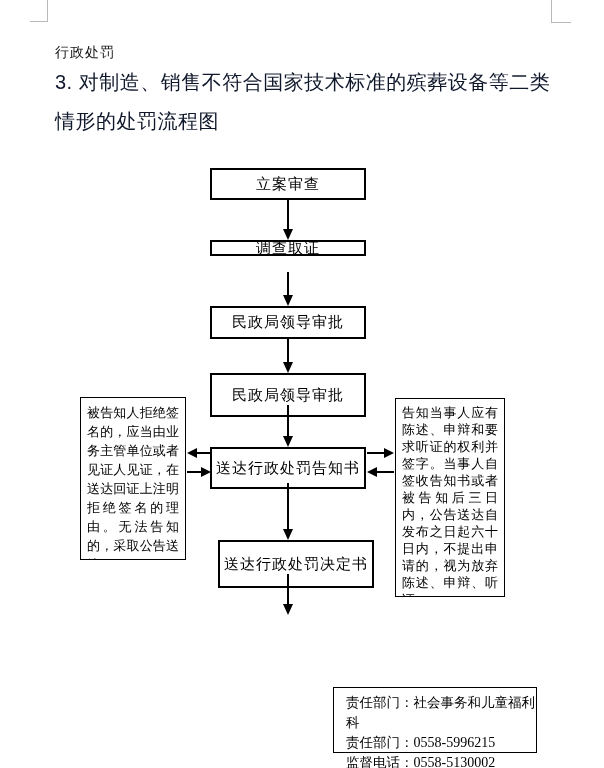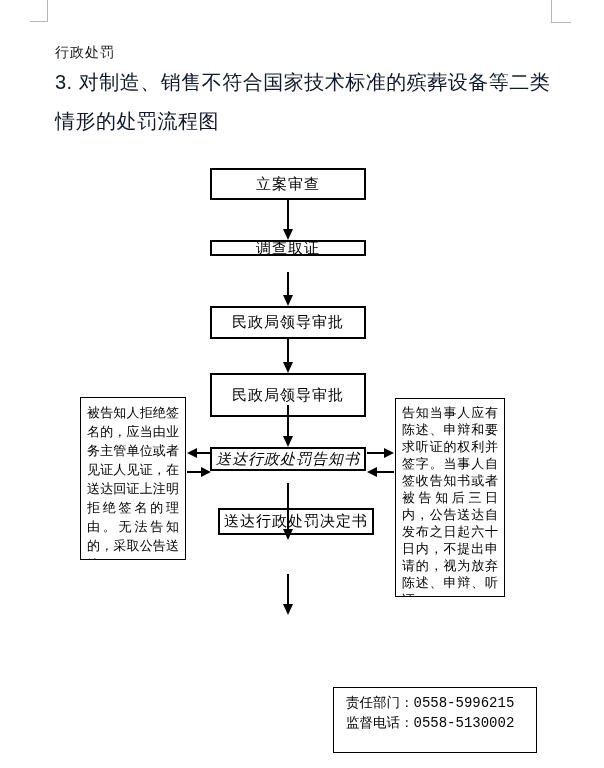--- a/index.html
+++ b/index.html
@@ -49,21 +49,21 @@
   .head-right {
     position: absolute; width: 0; height: 0;
     border-top: 5px solid transparent; border-bottom: 5px solid transparent;
     border-left: 10px solid #000;
   }
   .contact {
     position: absolute; left: 333px; top: 687px; width: 204px; height: 66px;
     border: 1px solid #000; background: #fff;
     padding: 5px 0 0 12px; font-size: 13.5px; line-height: 20px;
   }
-  .contact .num { font-family: Liberation Mono, monospace; font-size: 14px; }
+  .contact .num { font-family: Liberation Serif, serif; font-size: 14px; }
 </style>
 </head>
 <body>
 
 <div class="page">
 
   <div class="mark" style="left:47px; top:0; width:1px; height:21px;"></div>
   <div class="mark" style="left:30px; top:21px; width:18px; height:1px;"></div>
   <div class="mark" style="left:551px; top:0; width:1px; height:22px;"></div>
   <div class="mark" style="left:551px; top:22px; width:20px; height:1px;"></div>
@@ -76,24 +76,24 @@
   </div>
   <div class="step" style="top:240px; height:16px;">
     <span>调查取证</span>
   </div>
   <div class="step" style="top:306px; height:33px;">
     <span>民政局领导审批</span>
   </div>
   <div class="step" style="top:373px; height:44px;">
     <span>民政局领导审批</span>
   </div>
-  <div class="step" style="top:447px; height:24px;font-style:italic;">
+  <div class="step" style="top:447px; height:42px;">
     <span>送达行政处罚告知书</span>
   </div>
-  <div class="step" style="top:508px; height:27px;margin-left:8px;">
+  <div class="step" style="top:540px; height:48px;margin-left:8px;">
     <span>送达行政处罚决定书</span>
   </div>
 
   <div>
     <div class="vline" style="top:200px; height:29px;"></div>
     <div class="head-down" style="top:229px;"></div>
   </div>
   <div>
     <div class="vline" style="top:272px; height:23px;"></div>
     <div class="head-down" style="top:295px;"></div>
@@ -131,20 +131,23 @@
   <div>
     <div class="hline" style="left:376px; top:471px; width:18px;"></div>
     <div class="head-left" style="left:367px; top:467px;"></div>
   </div>
 
   <div class="note note-left">被告知人拒绝签名的，应当由业务主管单位或者见证人见证，在送达回证上注明拒绝签名的理由。无法告知的，采取公告送达。</div>
   <div class="note note-right">告知当事人应有陈述、申辩和要求听证的权利并签字。当事人自签收告知书或者被告知后三日内，公告送达自发布之日起六十日内，不提出申请的，视为放弃陈述、申辩、听证。</div>
 
   <div class="contact">
     <div>
+      <span>责任部门：</span><span>社会事务和儿童福利科</span>
+    </div>
+    <div>
       <span>责任部门：</span><span class="num">0558-5996215</span>
     </div>
     <div>
       <span>监督电话：</span><span class="num">0558-5130002</span>
     </div>
   </div>
 
 </div>
 
 </body></html>

